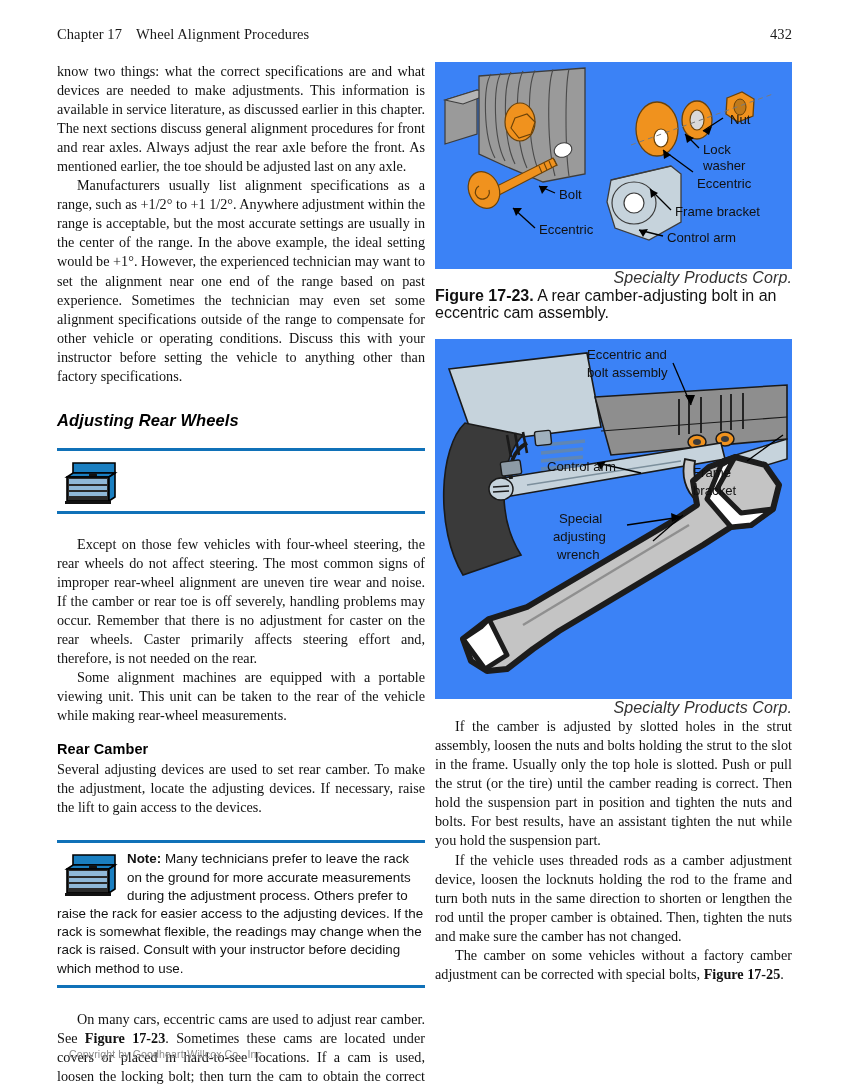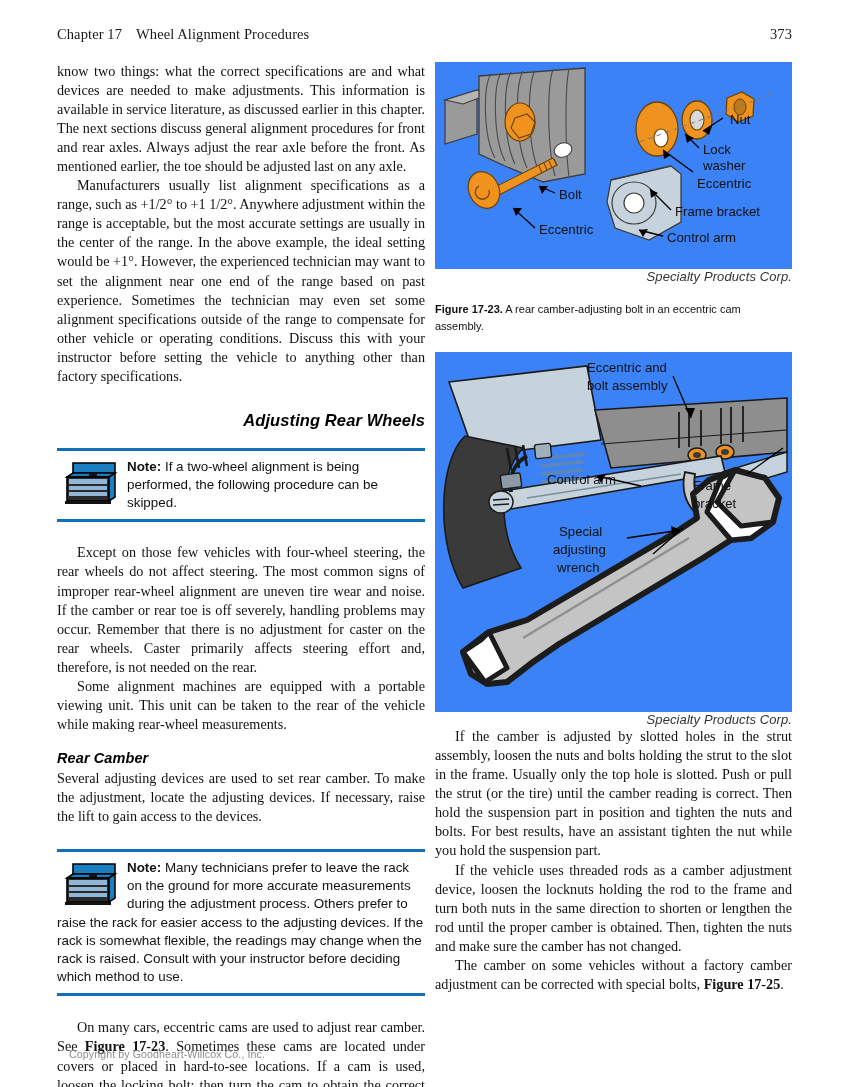--- a/index.html
+++ b/index.html
@@ -71,26 +71,24 @@
 
   
   h2.a-head {
     margin: 0;
     font-family: "Liberation Sans", sans-serif;
     font-style: italic;
     font-weight: bold;
     font-size: 16.5px;
     letter-spacing: .1px;
     color: #000;
-    text-align: right;
   }
   h3.b-head {
     margin: 0;
     font-family: "Liberation Sans", sans-serif;
-    font-style: italic;
     font-size: 14.5px;
     letter-spacing: .1px;
     color: #000;
   }
 
   
   .note {
     position: relative;
   }
   .note .rule {
@@ -120,31 +118,31 @@
   
   .figure { position: relative; }
   .figstage {
     position: relative;
     width: 357px;
     background: #3b82f6;
   }
   .credit {
     font-family: "Liberation Sans", sans-serif;
     font-style: italic;
-    font-size: 13px;
+    font-size: 16px;
     color: #333;
     text-align: right;
     letter-spacing: .1px;
   }
   .figcap {
     font-family: "Liberation Sans", sans-serif;
-    font-size: 11px;
+    font-size: 16px;
     line-height: 16.6px;
     color: #111;
-    margin-top: 17px;
+    margin-top: 1px;
   }
   .figcap b { font-weight: bold; }
 
   .calloutsvg { display: block; }
 
   
   .footer {
     position: absolute;
     left: 69px;
     top: 1048px;
@@ -154,21 +152,21 @@
     letter-spacing: .1px;
   }
 </style>
 </head>
 <body>
 
 <div class="page">
 
   <div class="runhead">
     <span class="chapnum">Chapter 17</span><span>Wheel Alignment Procedures</span>
-    <span class="pagenum">373</span>
+    <span class="pagenum">432</span>
   </div>
 
   <div class="col-left">
 
     <p class="body">know two things: what the correct specifications are and what devices are needed to make adjustments. This information is available in service literature, as discussed earlier in this chapter. The next sections discuss general alignment procedures for front and rear axles. Always adjust the rear axle before the front. As mentioned earlier, the toe should be adjusted last on any axle.</p>
 
     <p class="body indent" style="margin-top:0">Manufacturers usually list alignment specifications as a range, such as +1/2° to +1 1/2°. Anywhere adjustment within the range is acceptable, but the most accurate settings are usually in the center of the range. In the above example, the ideal setting would be +1°. However, the experienced technician may want to set the alignment near one end of the range based on past experience. Sometimes the technician may even set some alignment specifications outside of the range to compensate for other vehicle or operating conditions. Discuss this with your instructor before setting the vehicle to anything other than factory specifications.</p>
 
     <h2 class="a-head" style="margin-top:25px">Adjusting Rear Wheels</h2>
 
@@ -183,21 +181,20 @@
 
           <polygon points="4,17 46,17 46,41 4,41" fill="#2a2a2a" stroke="#000" stroke-width="1.6"></polygon>
           <rect x="6" y="19" width="38" height="5" fill="#8fb8d8"></rect>
           <rect x="6" y="26" width="38" height="4" fill="#8fb8d8"></rect>
           <rect x="6" y="32" width="38" height="4" fill="#8fb8d8"></rect>
 
           <polygon points="46,17 52,13 52,37 46,41" fill="#1a7fc1" stroke="#000" stroke-width="1.6"></polygon>
 
           <polygon points="2,41 48,41 48,44 2,44" fill="#111"></polygon>
         </svg>
-        <div class="note-text"><b>Note:</b><span> If a two-wheel alignment is being performed, the following procedure can be skipped.</span></div>
       </div>
       <div class="rule"></div>
     </div>
 
     <p class="body indent" style="margin-top:21px">Except on those few vehicles with four-wheel steering, the rear wheels do not affect steering. The most common signs of improper rear-wheel alignment are uneven tire wear and noise. If the camber or rear toe is off severely, handling problems may occur. Remember that there is no adjustment for caster on the rear wheels. Caster primarily affects steering effort and, therefore, is not needed on the rear.</p>
 
     <p class="body indent">Some alignment machines are equipped with a portable viewing unit. This unit can be taken to the rear of the vehicle while making rear-wheel measurements.</p>
 
     <h3 class="b-head" style="margin-top:16px">Rear Camber</h3>
 

